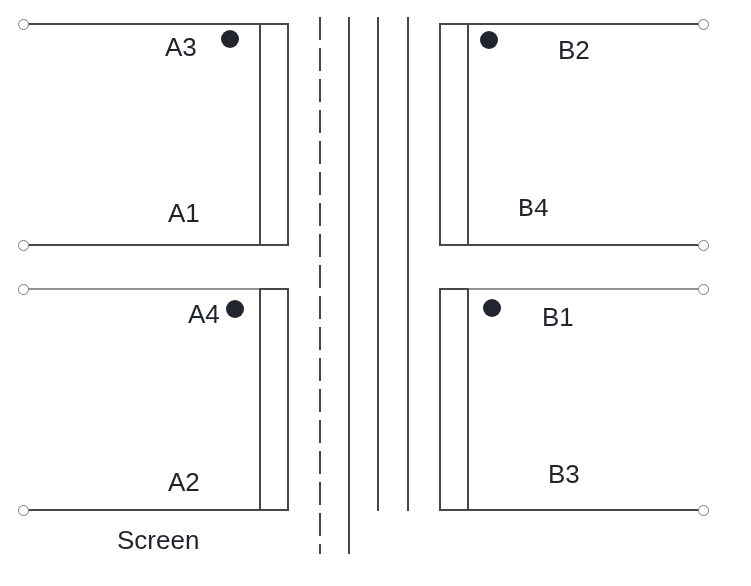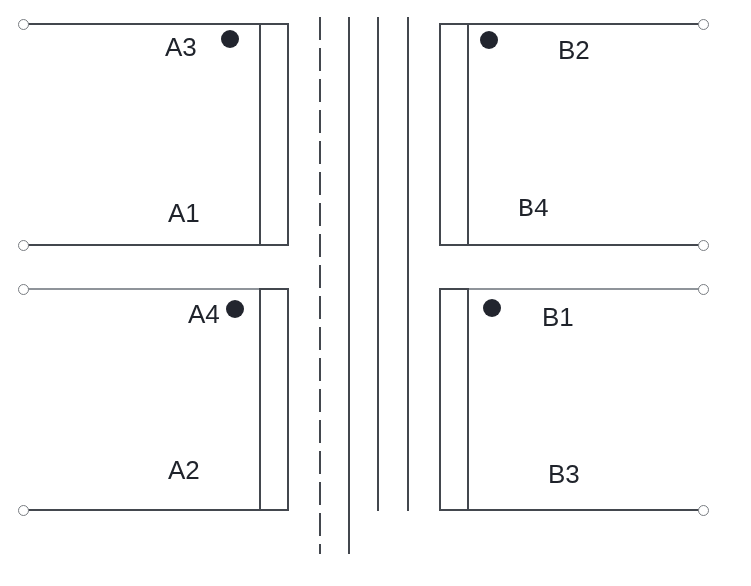--- a/index.html
+++ b/index.html
@@ -114,19 +114,20 @@
   <div class="terminal" style="left:698px; top:505px;"></div>
 
   <div class="pdot" style="left:221px; top:30px;"></div>
   <div class="pdot" style="left:226px; top:300px;"></div>
   <div class="pdot" style="left:480px; top:31px;"></div>
   <div class="pdot" style="left:483px; top:299px;"></div>
 
   <div class="lbl" style="left:165px; top:34px;">A3</div>
   <div class="lbl" style="left:168px; top:200px;">A1</div>
   <div class="lbl" style="left:168px; top:301px;margin-left:20px;">A4</div>
-  <div class="lbl" style="left:168px; top:457px;">A2</div>
+  <div class="lbl" style="left:168px; top:469px;">A2</div>
   <div class="lbl" style="left:518px; top:37px;margin-left:40px;">B2</div>
   <div class="lbl" style="left:518px; top:196px;font-family:Liberation Mono, monospace;">B4</div>
   <div class="lbl" style="left:518px; top:304px;margin-left:24px;">B1</div>
   <div class="lbl" style="left:548px; top:461px;">B3</div>
+  <div class="lbl" style="left:117px; top:527px;">Screen</div>
 
 </div>
 
 </body></html>

